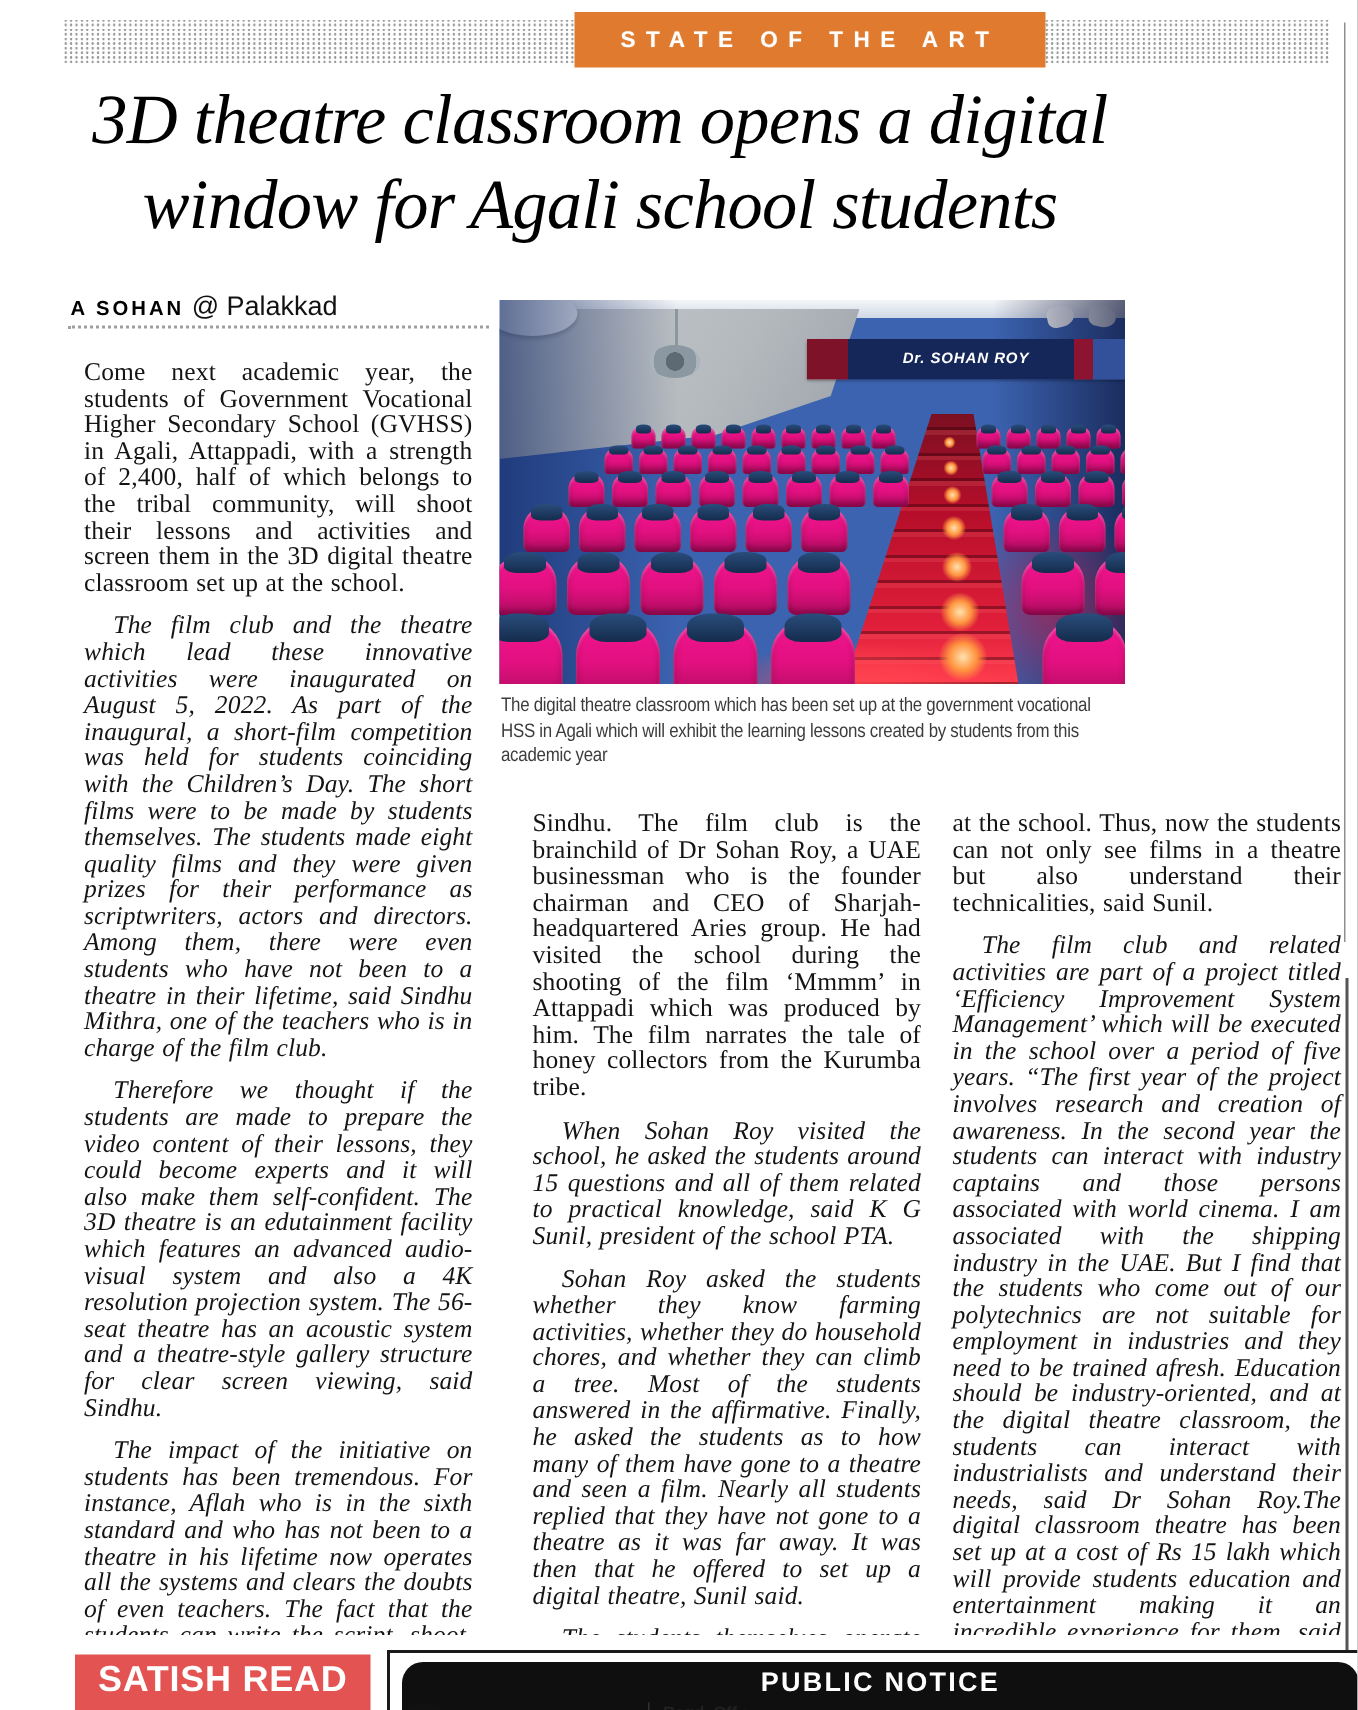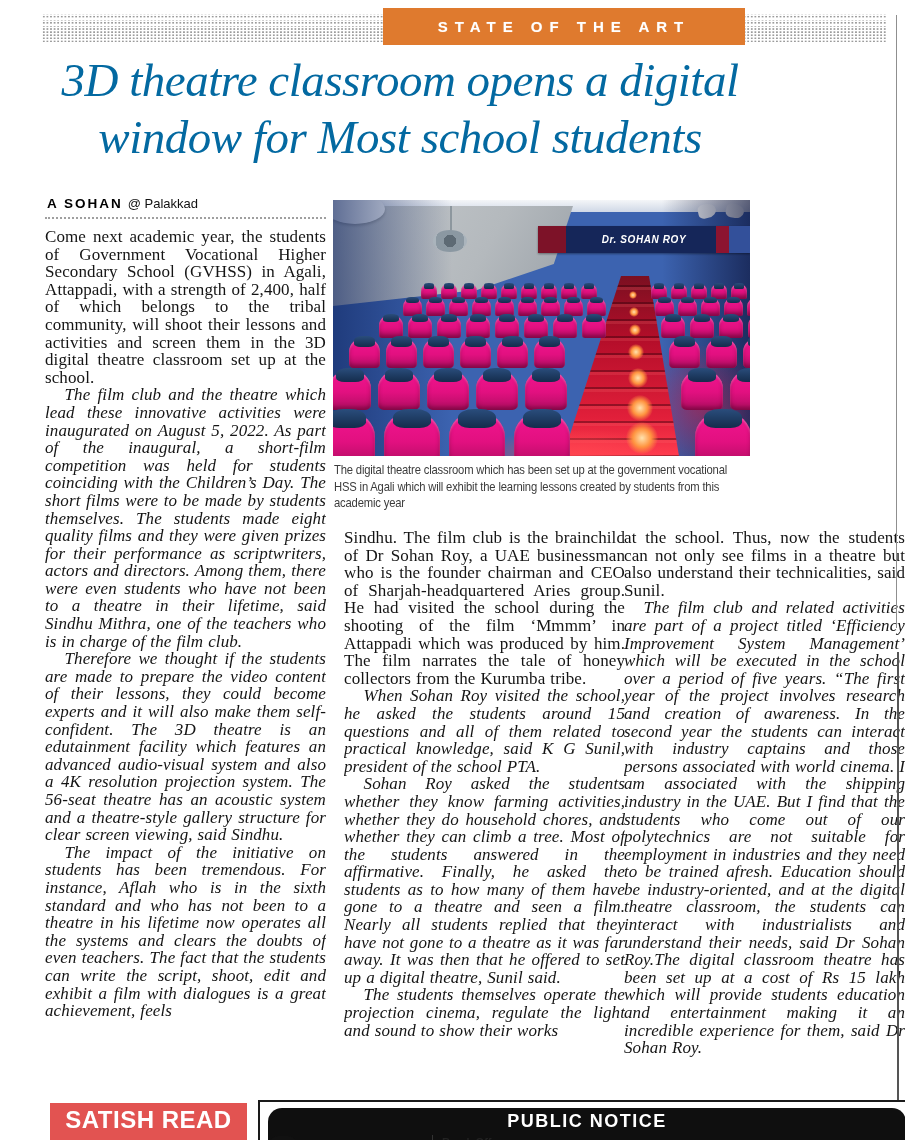--- a/index.html
+++ b/index.html
@@ -11,48 +11,48 @@
   }
   
   .halftone{
     position:absolute;left:42px;top:12px;width:844px;height:30px;
     background-image:radial-gradient(circle,#9b9b9b 0.7px,rgba(0,0,0,0) 1px);
     background-size:3.6px 3.1px;
     -webkit-mask-image:repeating-linear-gradient(0deg,#000 0 4.5px,transparent 4.5px 6px);
     mask-image:repeating-linear-gradient(0deg,#000 0 4.5px,transparent 4.5px 6px);
   }
   .kicker{
-    position:absolute;left:383px;top:8px;width:362px;height:37px;
+    position:absolute;left:383px;top:8px;width:314px;height:37px;
     background:#df7a2e;color:#fff;
     font-family:"Liberation Sans",sans-serif;font-weight:bold;
     font-size:15px;letter-spacing:7px;text-align:center;line-height:37px;
     text-shadow:0 0 1px rgba(255,255,255,.4);
   }
   
   .headline{
     position:absolute;left:0;top:52px;width:800px;margin:0;
     font-family:"Liberation Serif",serif;font-style:italic;font-weight:500;
-    font-size:47px;line-height:57px;text-align:center;color:#0369a1;
+    font-size:47px;line-height:57px;text-align:center;color:#000000;
     letter-spacing:-0.5px;
   }
   
   .byline{position:absolute;left:47px;top:194px;width:281px;font-family:"Liberation Sans",sans-serif;}
   .byline .author{font-weight:bold;font-size:13.5px;letter-spacing:2px;color:#000;}
-  .byline .place{font-size:13px;color:#111;margin-left:5px;}
+  .byline .place{font-size:18px;color:#111;margin-left:5px;}
   .dotted-rule{
     position:absolute;left:45px;top:217px;width:281px;height:0;
     border-top:2px dotted #9f9f9f;
   }
   
   .col{
     position:absolute;width:281px;
     font-size:17px;line-height:17.6px;text-align:justify;
     letter-spacing:0.1px;word-spacing:0.6px;color:#141414;
   }
-  .col p{margin:0;}
+  .col p{margin:11px;}
   .col p + p{text-indent:1.15em;font-style:italic;}
   .col1{left:45px;top:228px;height:862px;overflow:hidden;}
   .col2{left:344px;top:529px;height:561px;overflow:hidden;}
   .col3{left:624px;top:529px;height:561px;overflow:hidden;}
   
   .photo{
     position:absolute;left:333px;top:200px;width:417px;height:256px;
     background:#3c63b0;overflow:hidden;
   }
   .ph-ceiling{position:absolute;left:0;top:0;width:417px;height:12px;background:linear-gradient(180deg,#f4f6f8,#cfd8e6);}
@@ -138,21 +138,21 @@
 </style>
 </head>
 <body>
 
 <div class="page">
 
   <div class="halftone"></div>
   <div class="kicker">STATE OF THE ART</div>
 
   <h1 class="headline"><span>3D theatre classroom opens a digital</span><br>
-  <span>window for Most school students</span></h1>
+  <span>window for Agali school students</span></h1>
 
   <div class="byline">
     <span class="author">A SOHAN</span><span class="place">@ Palakkad</span>
   </div>
   <div class="dotted-rule"></div>
 
   <div class="photo">
     <div class="ph-ceiling"></div>
     <div class="ph-concrete"></div>
     <div class="ph-vent"></div>

